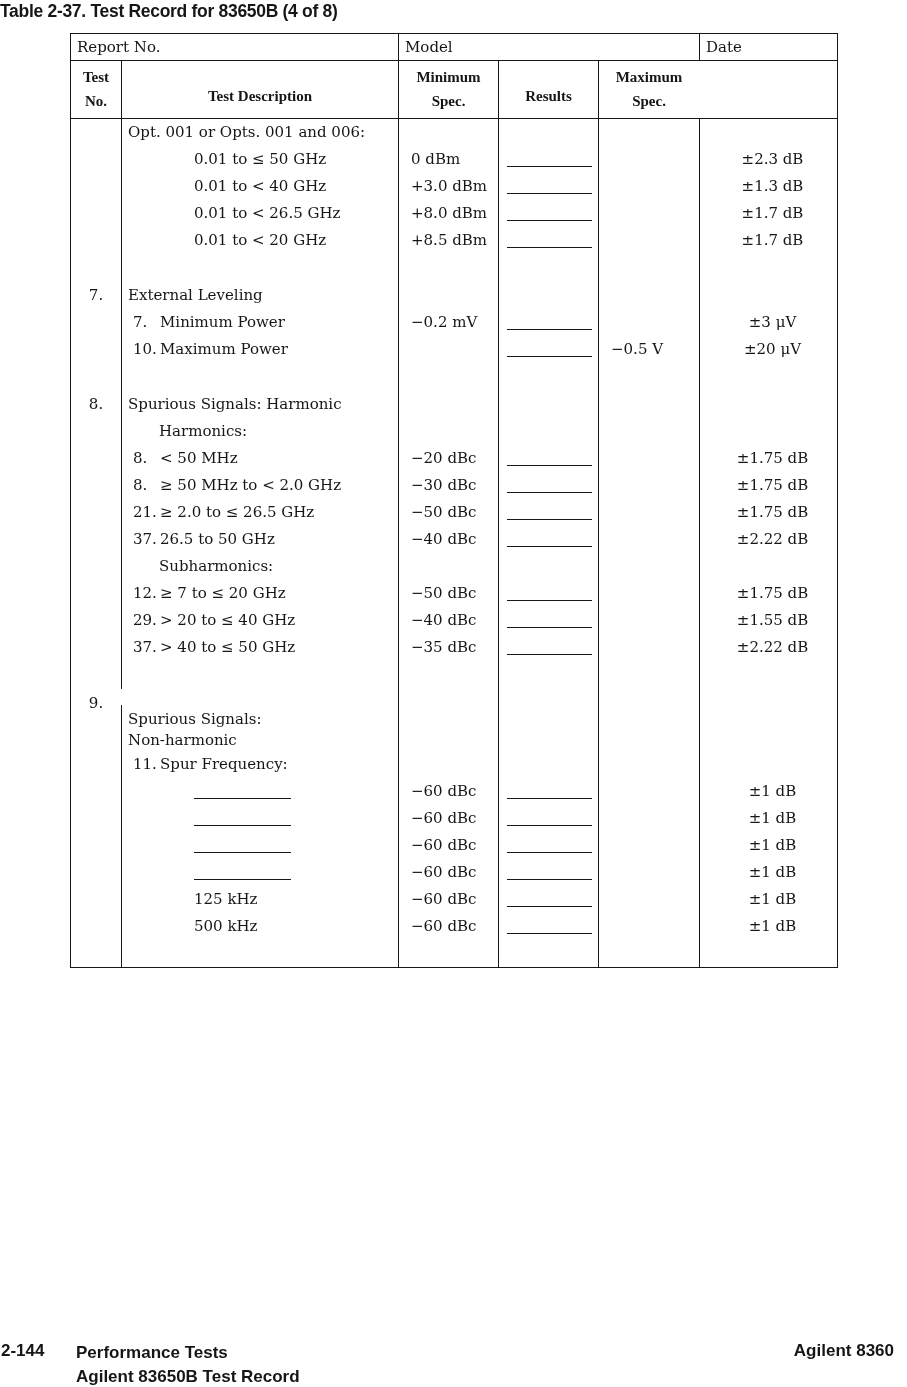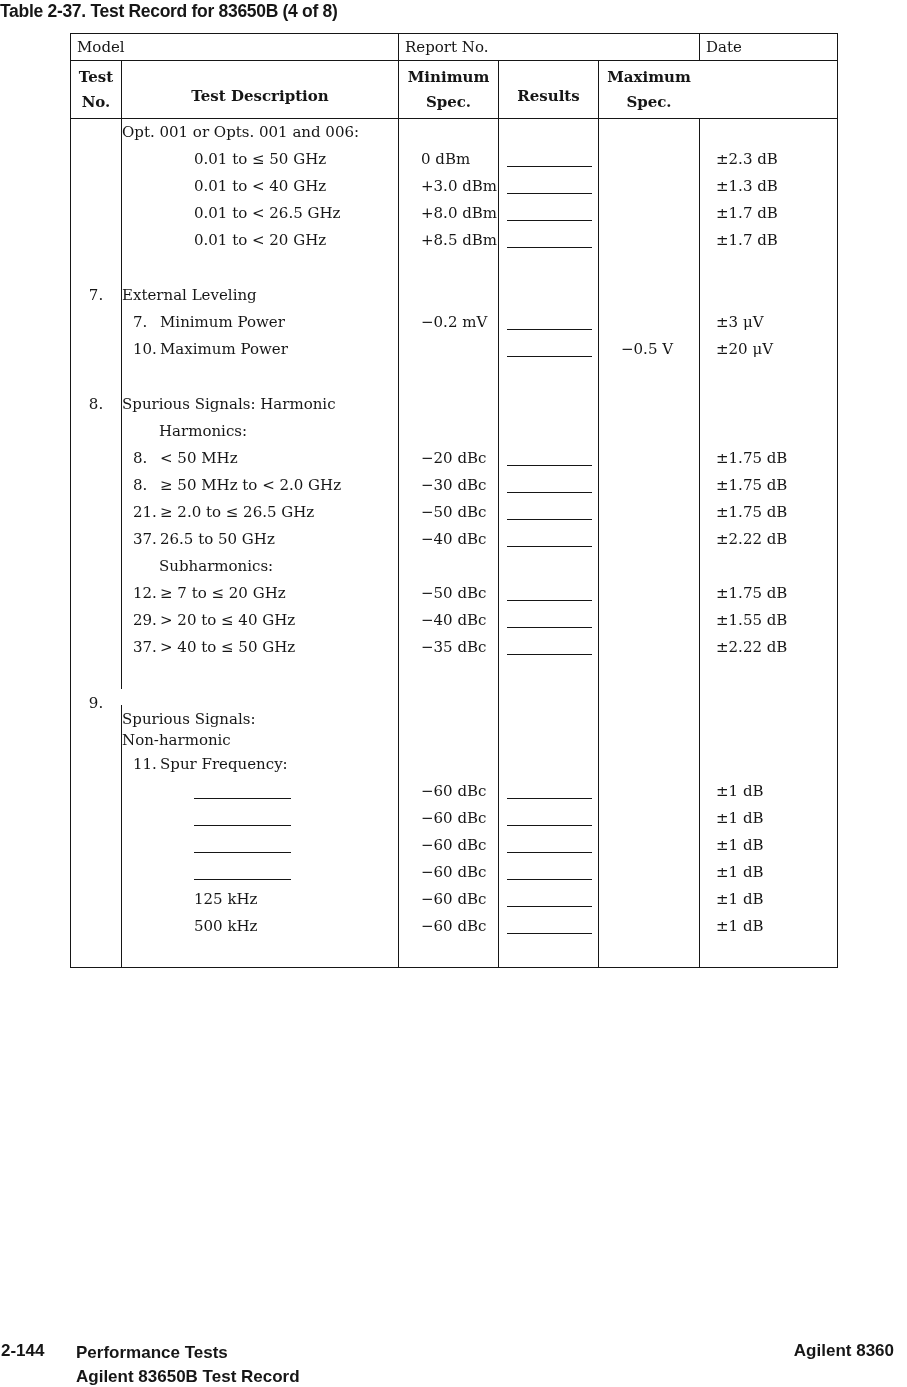--- a/index.html
+++ b/index.html
@@ -17,43 +17,43 @@
     border:1.4px solid #161616; font-size:15px;
   }
   .info-row {
     display:grid; grid-template-columns:327px 301px 138px;
     height:26px; border-bottom:1.4px solid #161616;
   }
   .info-row > div { line-height:26px; padding-left:6px; overflow:hidden; }
   .info-row > div + div { border-left:1.2px solid #161616; }
   .head-row {
     display:grid; grid-template-columns:50px 277px 100px 100px 101px 138px;
-    height:57px; border-bottom:1.4px solid #161616; font-weight:bold;
+    height:57px; border-bottom:1.4px solid #161616; font-weight:bold;font-family:Liberation Serif, serif;
   }
   .hcell { display:flex; flex-direction:column; justify-content:space-evenly; text-align:center; }
   .hcell + .hcell { border-left:1.2px solid #161616; }
   .row {
     display:grid; grid-template-columns:50px 277px 100px 100px 101px 138px;
     min-height:27px;
   }
   .row > div + div { border-left:1.2px solid #161616; }
   .row.spacer { height:28px; }
   .row.padrow { height:16px; }
   .row.tall { min-height:47px; }
   .c1 { text-align:center; line-height:27px; }
   .tall .c1 { line-height:21px; padding-top:4px; }
   .c2 { line-height:27px; }
-  .c2.i0 { }
+  .c2.i0 { padding-left:6px; }
   .c2.i2 { padding-left:37px; }
   .c2.i3 { padding-left:72px; }
   .c2.numrow { display:flex; }
   .num { flex:none; width:27px; margin-left:11px; }
   .c2.twoline { line-height:21px; padding-top:4px;margin-top:16px; }
-  .c3, .c5 { padding-left:22px; line-height:27px; }
-  .c6 { padding-left:16px; line-height:27px; }
+  .c3, .c5 { padding-left:12px; line-height:27px; }
+  .c6 { padding-left:8px; line-height:27px;text-align:center; }
   .rblank {
     display:inline-block; width:85px; height:20px; margin-left:8px;
     border-bottom:1.6px solid #161616; vertical-align:top;
   }
   .dblank {
     display:inline-block; width:97px; height:20px;
     border-bottom:1.6px solid #161616; vertical-align:top;
   }
   .footer {
     position:absolute; top:1341px; left:0; width:905px; height:46px;
@@ -65,22 +65,22 @@
 </style>
 </head>
 <body>
 
 <div class="page">
 
   <div class="title">Table 2-37. Test Record for 83650B (4 of 8)</div>
 
   <div class="table">
     <div class="info-row">
+      <div>Report No.</div>
       <div>Model</div>
-      <div>Report No.</div>
       <div>Date</div>
     </div>
     <div class="head-row" id="headRow">
         <div class="hcell">
           <div>Test</div>
           <div>No.</div>
         </div>
         <div class="hcell">
           <div></div>
           <div>Test Description</div>

